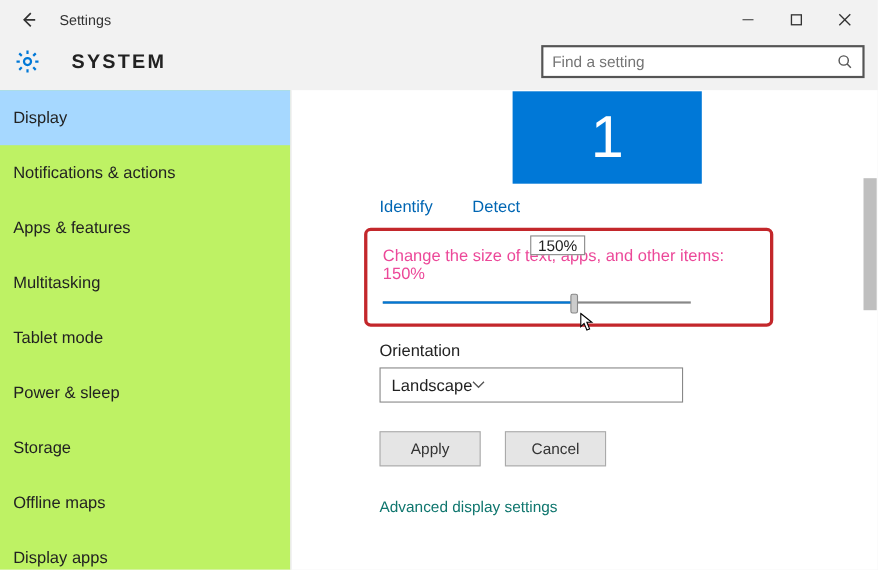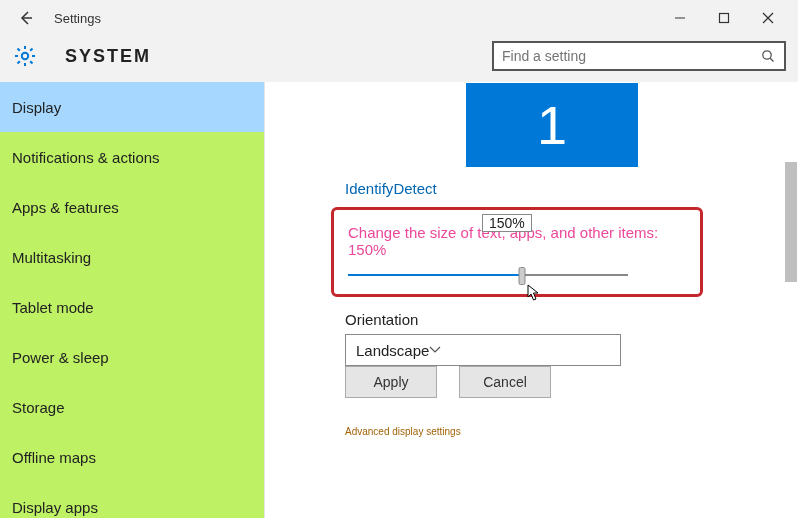--- a/index.html
+++ b/index.html
@@ -22,40 +22,40 @@
 
   .sidebar { width: 264px; background: #bef264; }
   .side-item { height: 50px; display: flex; align-items: center; padding-left: 12px; font-size: 15px; color: #222; cursor: pointer; }
   .side-item.active { background: #a6d8ff; }
 
   .main { flex: 1; background: #fff; position: relative; padding: 0 0 0 0; border-left: 1px solid #e5e5e5; }
 
   .display-box { margin: 0 auto 0 120px; width: 172px; height: 84px; background: #0078d7; display: flex; align-items: center; justify-content: center; color: #fff; font-size: 54px; font-weight: 300; margin-top: 0px;}
   .display-area { border: 1px solid transparent; padding: 0; }
 
-  .link-row { margin-left: 0; margin-top: 12px; display: flex; gap: 0; padding-left: 0; }
+  .link-row { margin-left: 0; margin-top: 12px; display: flex; gap: 36px; padding-left: 0; }
   .link { color: #0066b3; font-size: 15px; cursor: pointer; }
 
   .highlight-box { border: 3px solid #c3272b; border-radius: 6px; margin: 10px 0 0 -14px; padding: 14px 14px 18px 14px; width: 372px; position: relative; }
   .tooltip { position: absolute; top: 4px; left: 148px; background: #fff; border: 1px solid #888; padding: 0 6px; font-size: 14px; color: #222; }
   .change-label { font-size: 15px; color: #ec4899; }
   .slider-wrap { margin-top: 16px; width: 280px; position: relative; }
   .slider-track { height: 2px; background: #888; position: relative; }
   .slider-fill { position: absolute; left: 0; top: 0; height: 2px; background: #0078d7; width: 62%; }
   .slider-thumb { position: absolute; left: 62%; top: -7px; transform: translateX(-50%); width: 7px; height: 18px; background: #ccc; border: 1px solid #888; border-radius: 2px; cursor: pointer; }
   .cursor-icon { position: absolute; left: 64%; top: 10px; font-size: 14px; color: #222; }
 
   .orientation-label { margin-top: 14px; font-size: 15px; color: #222; }
   .dropdown { margin-top: 6px; width: 276px; height: 32px; border: 1px solid #888; display: flex; align-items: center; padding: 0 10px; font-size: 15px; color: #222; justify-content: flex-start; cursor: pointer; background: #fff; }
   .chev { font-size: 12px; color: #555; }
 
-  .btn-row { display: flex; gap: 22px; }
+  .btn-row { margin-top: 26px; display: flex; gap: 22px; }
   .btn { width: 92px; height: 32px; border: 1px solid #aaa; background: #e5e5e5; display: flex; align-items: center; justify-content: center; font-size: 14px; color: #333; cursor: pointer; }
 
-  .adv-link { margin-top: 28px; color: #a16207; font-size: 10px; cursor: pointer; }
+  .adv-link { margin-top: 28px; color: #0f766e; font-size: 14px; cursor: pointer; }
 
   .scroll-track { position: absolute; right: 0; top: 0; width: 14px; height: 100%; }
   .scroll-thumb { position: absolute; right: 1px; top: 80px; width: 12px; height: 120px; background: #bfbfbf; border-radius: 0; cursor: pointer; }
 </style>
 </head>
 <body>
 
 <div class="titlebar">
   <div class="back-btn">
     <svg width="16" height="16" viewBox="0 0 16 16">

